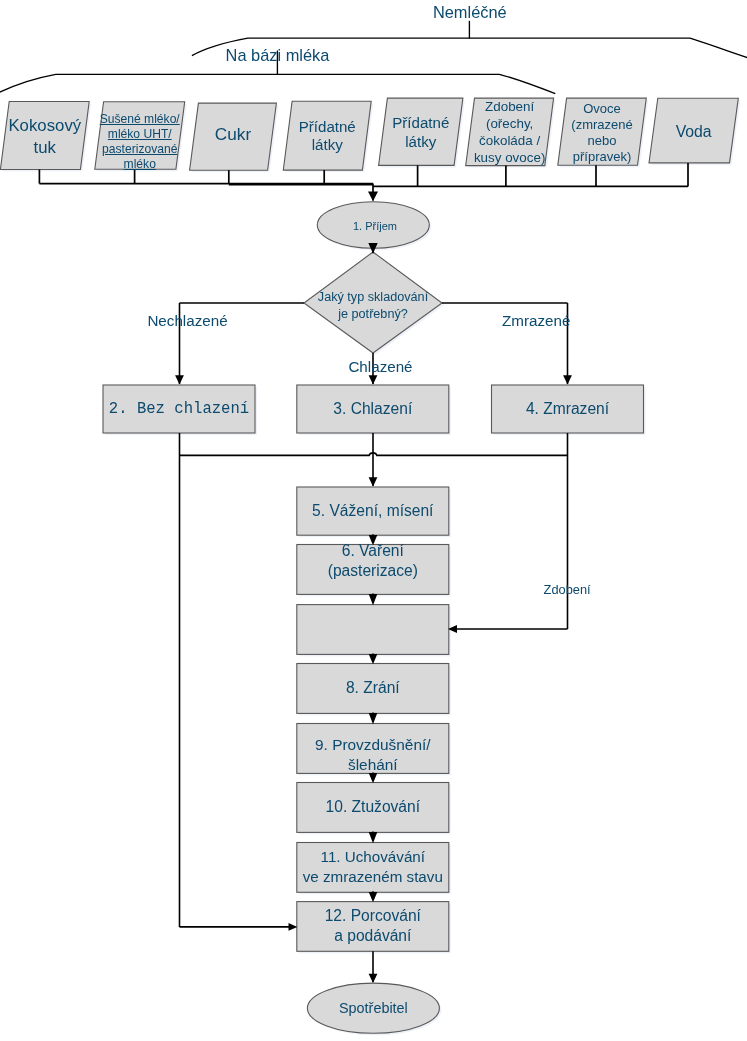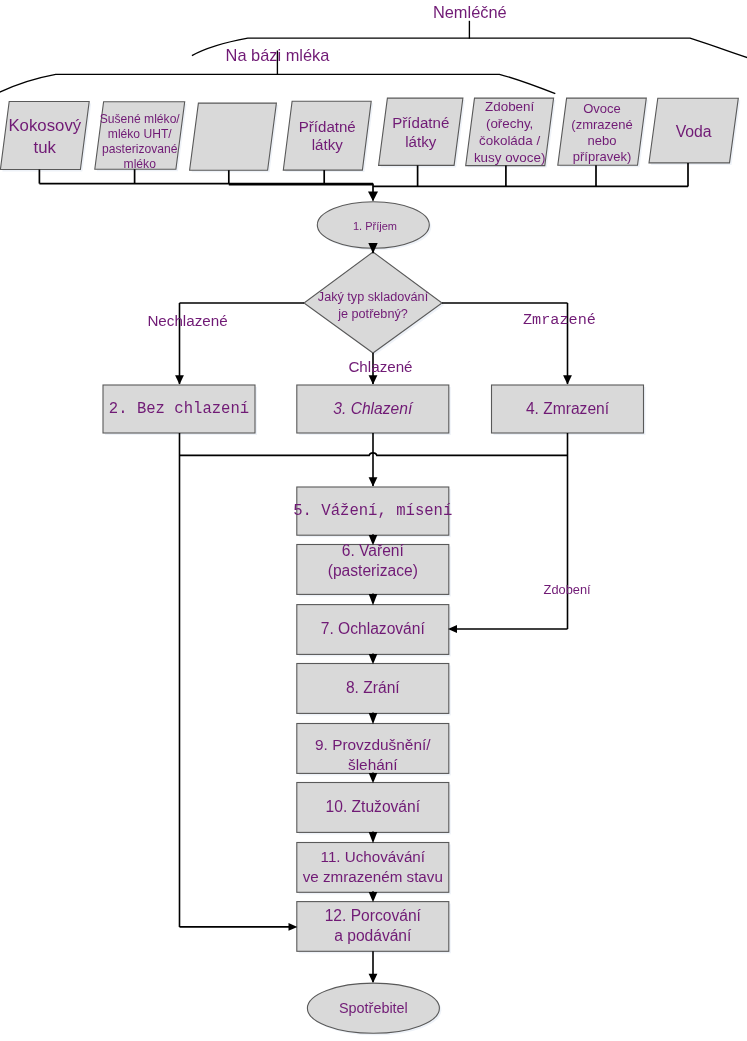--- a/index.html
+++ b/index.html
@@ -1,21 +1,21 @@
 <!DOCTYPE html>
 <html><head>
 <meta charset="utf-8">
 <title>Flowchart</title>
 <style>
 html,body{margin:0;padding:0;background:#ffffff;}
 body{width:747px;height:1041px;position:relative;overflow:hidden;
      font-family:"Liberation Sans",sans-serif;color:#000000;}
 #stage{position:absolute;left:0;top:0;width:747px;height:1041px;}
 #shapes{position:absolute;left:0;top:0;}
-.lbl{position:absolute;text-align:center;color:#701a75;white-space:nowrap;
+.lbl{position:absolute;text-align:center;color:#0c4a6e;white-space:nowrap;
      display:flex;flex-direction:column;justify-content:center;align-items:center;}
 .lbl i{display:block;font-style:normal;}
 </style>
 </head>
 <body>
 
 <div id="stage">
 <svg id="shapes" width="747" height="1041" viewBox="0 0 747 1041">
 <g fill="#eef2f8" stroke="none">
 <polygon points="11.2,103.5 91.2,103.5 82.4,171.5 2.4,171.5"></polygon>
@@ -129,26 +129,27 @@
 <polygon points="368.7,832.1 377.3,832.1 373.0,843.2" fill="#000000" stroke="none"></polygon>
 <polygon points="368.7,892.0 377.3,892.0 373.0,902.3" fill="#000000" stroke="none"></polygon>
 <polygon points="368.6,973.7 377.4,973.7 373.0,983.0" fill="#000000" stroke="none"></polygon>
 </svg>
 <div class="lbl" style="left:399.8px;top:0.8px;width:140.0px;height:22.0px;font-size:16.4px;line-height:22px;">Nemléčné</div>
 <div class="lbl" style="left:207.5px;top:44.4px;width:140.0px;height:22.0px;font-size:16.4px;line-height:22px;">Na bázi mléka</div>
 <div class="lbl" style="left:-10.2px;top:102.9px;width:110.0px;height:68.0px;font-size:16.8px;line-height:21.5px;">
       <i>Kokosový</i>
       <i>tuk</i>
     </div>
-<div class="lbl" style="left:84.2px;top:102.2px;width:111.1px;height:80px;font-size:12.1px;line-height:15.2px;">
+<div class="lbl" style="left:84.2px;top:102.2px;width:111.1px;height:80px;font-size:12.1px;line-height:15.2px;text-decoration:underline;">
       <i>Sušené mléko/</i>
       <i>mléko UHT/</i>
       <i>pasterizované</i>
       <i>mléko</i>
     </div>
+<div class="lbl" style="left:179.0px;top:101.5px;width:108.0px;height:67.1px;font-size:17.2px;line-height:21.5px;">Cukr</div>
 <div class="lbl" style="left:272.7px;top:102.0px;width:109.1px;height:68.9px;font-size:15.1px;line-height:18.8px;">
       <i>Přídatné</i>
       <i>látky</i>
     </div>
 <div class="lbl" style="left:368.0px;top:98.9px;width:105.5px;height:67.3px;font-size:15.1px;line-height:18.8px;">
       <i>Přídatné</i>
       <i>látky</i>
     </div>
 <div class="lbl" style="left:455.1px;top:98.3px;width:109.1px;height:67.5px;font-size:13.4px;line-height:17.2px;">
       <i>Zdobení</i>
@@ -162,40 +163,39 @@
       <i>nebo</i>
       <i>přípravek)</i>
     </div>
 <div class="lbl" style="left:638.4px;top:99.7px;width:110.5px;height:64.6px;font-size:15.8px;line-height:19px;">Voda</div>
 <div class="lbl" style="left:300px;top:212.6px;width:150.0px;height:26.0px;font-size:11px;line-height:20px;">1. Příjem</div>
 <div class="lbl" style="left:273.0px;top:285.1px;width:200.0px;height:42.0px;font-size:12.65px;line-height:17px;">
       <i>Jaký typ skladování</i>
       <i>je potřebný?</i>
     </div>
 <div class="lbl" style="left:91.0px;top:385.0px;width:176.0px;height:48.0px;font-size:15.6px;line-height:20px;font-family:Liberation Mono, monospace;">2. Bez chlazení</div>
-<div class="lbl" style="left:284.8px;top:385.0px;width:176.0px;height:48.0px;font-size:15.6px;line-height:20px;font-style:italic;">3. Chlazení</div>
+<div class="lbl" style="left:284.8px;top:385.0px;width:176.0px;height:48.0px;font-size:15.6px;line-height:20px;">3. Chlazení</div>
 <div class="lbl" style="left:479.5px;top:385.0px;width:176.0px;height:48.0px;font-size:15.6px;line-height:20px;">4. Zmrazení</div>
-<div class="lbl" style="left:278.8px;top:487.0px;width:188.0px;height:48px;font-size:15.6px;line-height:20px;font-family:Liberation Mono, monospace;">5. Vážení, mísení</div>
+<div class="lbl" style="left:278.8px;top:487.0px;width:188.0px;height:48px;font-size:15.6px;line-height:20px;">5. Vážení, mísení</div>
 <div class="lbl" style="left:278.8px;top:544.5px;width:188.0px;height:33px;font-size:15.6px;line-height:20px;">
       <i>6. Vaření</i>
       <i>(pasterizace)</i>
     </div>
-<div class="lbl" style="left:278.8px;top:604.6px;width:188.0px;height:49.8px;font-size:15.6px;line-height:20px;">7. Ochlazování</div>
 <div class="lbl" style="left:278.8px;top:663.5px;width:188.0px;height:49.9px;font-size:15.6px;line-height:20px;">8. Zrání</div>
 <div class="lbl" style="left:278.8px;top:723.5px;width:188.0px;height:63px;font-size:15.4px;line-height:20px;">
       <i>9. Provzdušnění/</i>
       <i>šlehání</i>
     </div>
 <div class="lbl" style="left:278.8px;top:782.5px;width:188.0px;height:49.9px;font-size:15.6px;line-height:20px;">10. Ztužování</div>
 <div class="lbl" style="left:278.8px;top:842.5px;width:188.0px;height:49.8px;font-size:15.2px;line-height:20px;">
       <i>11. Uchovávání</i>
       <i>ve zmrazeném stavu</i>
     </div>
 <div class="lbl" style="left:278.8px;top:901.6px;width:188.0px;height:49.7px;font-size:15.6px;line-height:20px;">
       <i>12. Porcování</i>
       <i>a podávání</i>
     </div>
 <div class="lbl" style="left:293.4px;top:995.2px;width:160.0px;height:26.0px;font-size:14.4px;line-height:20px;">Spotřebitel</div>
 <div class="lbl" style="left:147.4px;top:310.0px;width:80.0px;height:21.0px;font-size:15.2px;line-height:21px;text-align:left;align-items:flex-start;">Nechlazené</div>
 <div class="lbl" style="left:348.4px;top:356.0px;width:80.0px;height:21.0px;font-size:15.2px;line-height:21px;text-align:left;align-items:flex-start;">Chlazené</div>
-<div class="lbl" style="left:523px;top:310.0px;width:84.0px;height:21.0px;font-size:15.2px;line-height:21px;text-align:left;align-items:flex-start;font-family:Liberation Mono, monospace;">Zmrazené</div>
+<div class="lbl" style="left:502px;top:310.0px;width:84.0px;height:21.0px;font-size:15.2px;line-height:21px;text-align:left;align-items:flex-start;">Zmrazené</div>
 <div class="lbl" style="left:543.6px;top:579.6px;width:70.0px;height:20.0px;font-size:12.8px;line-height:20px;text-align:left;align-items:flex-start;">Zdobení</div>
 </div>
 
 </body></html>

